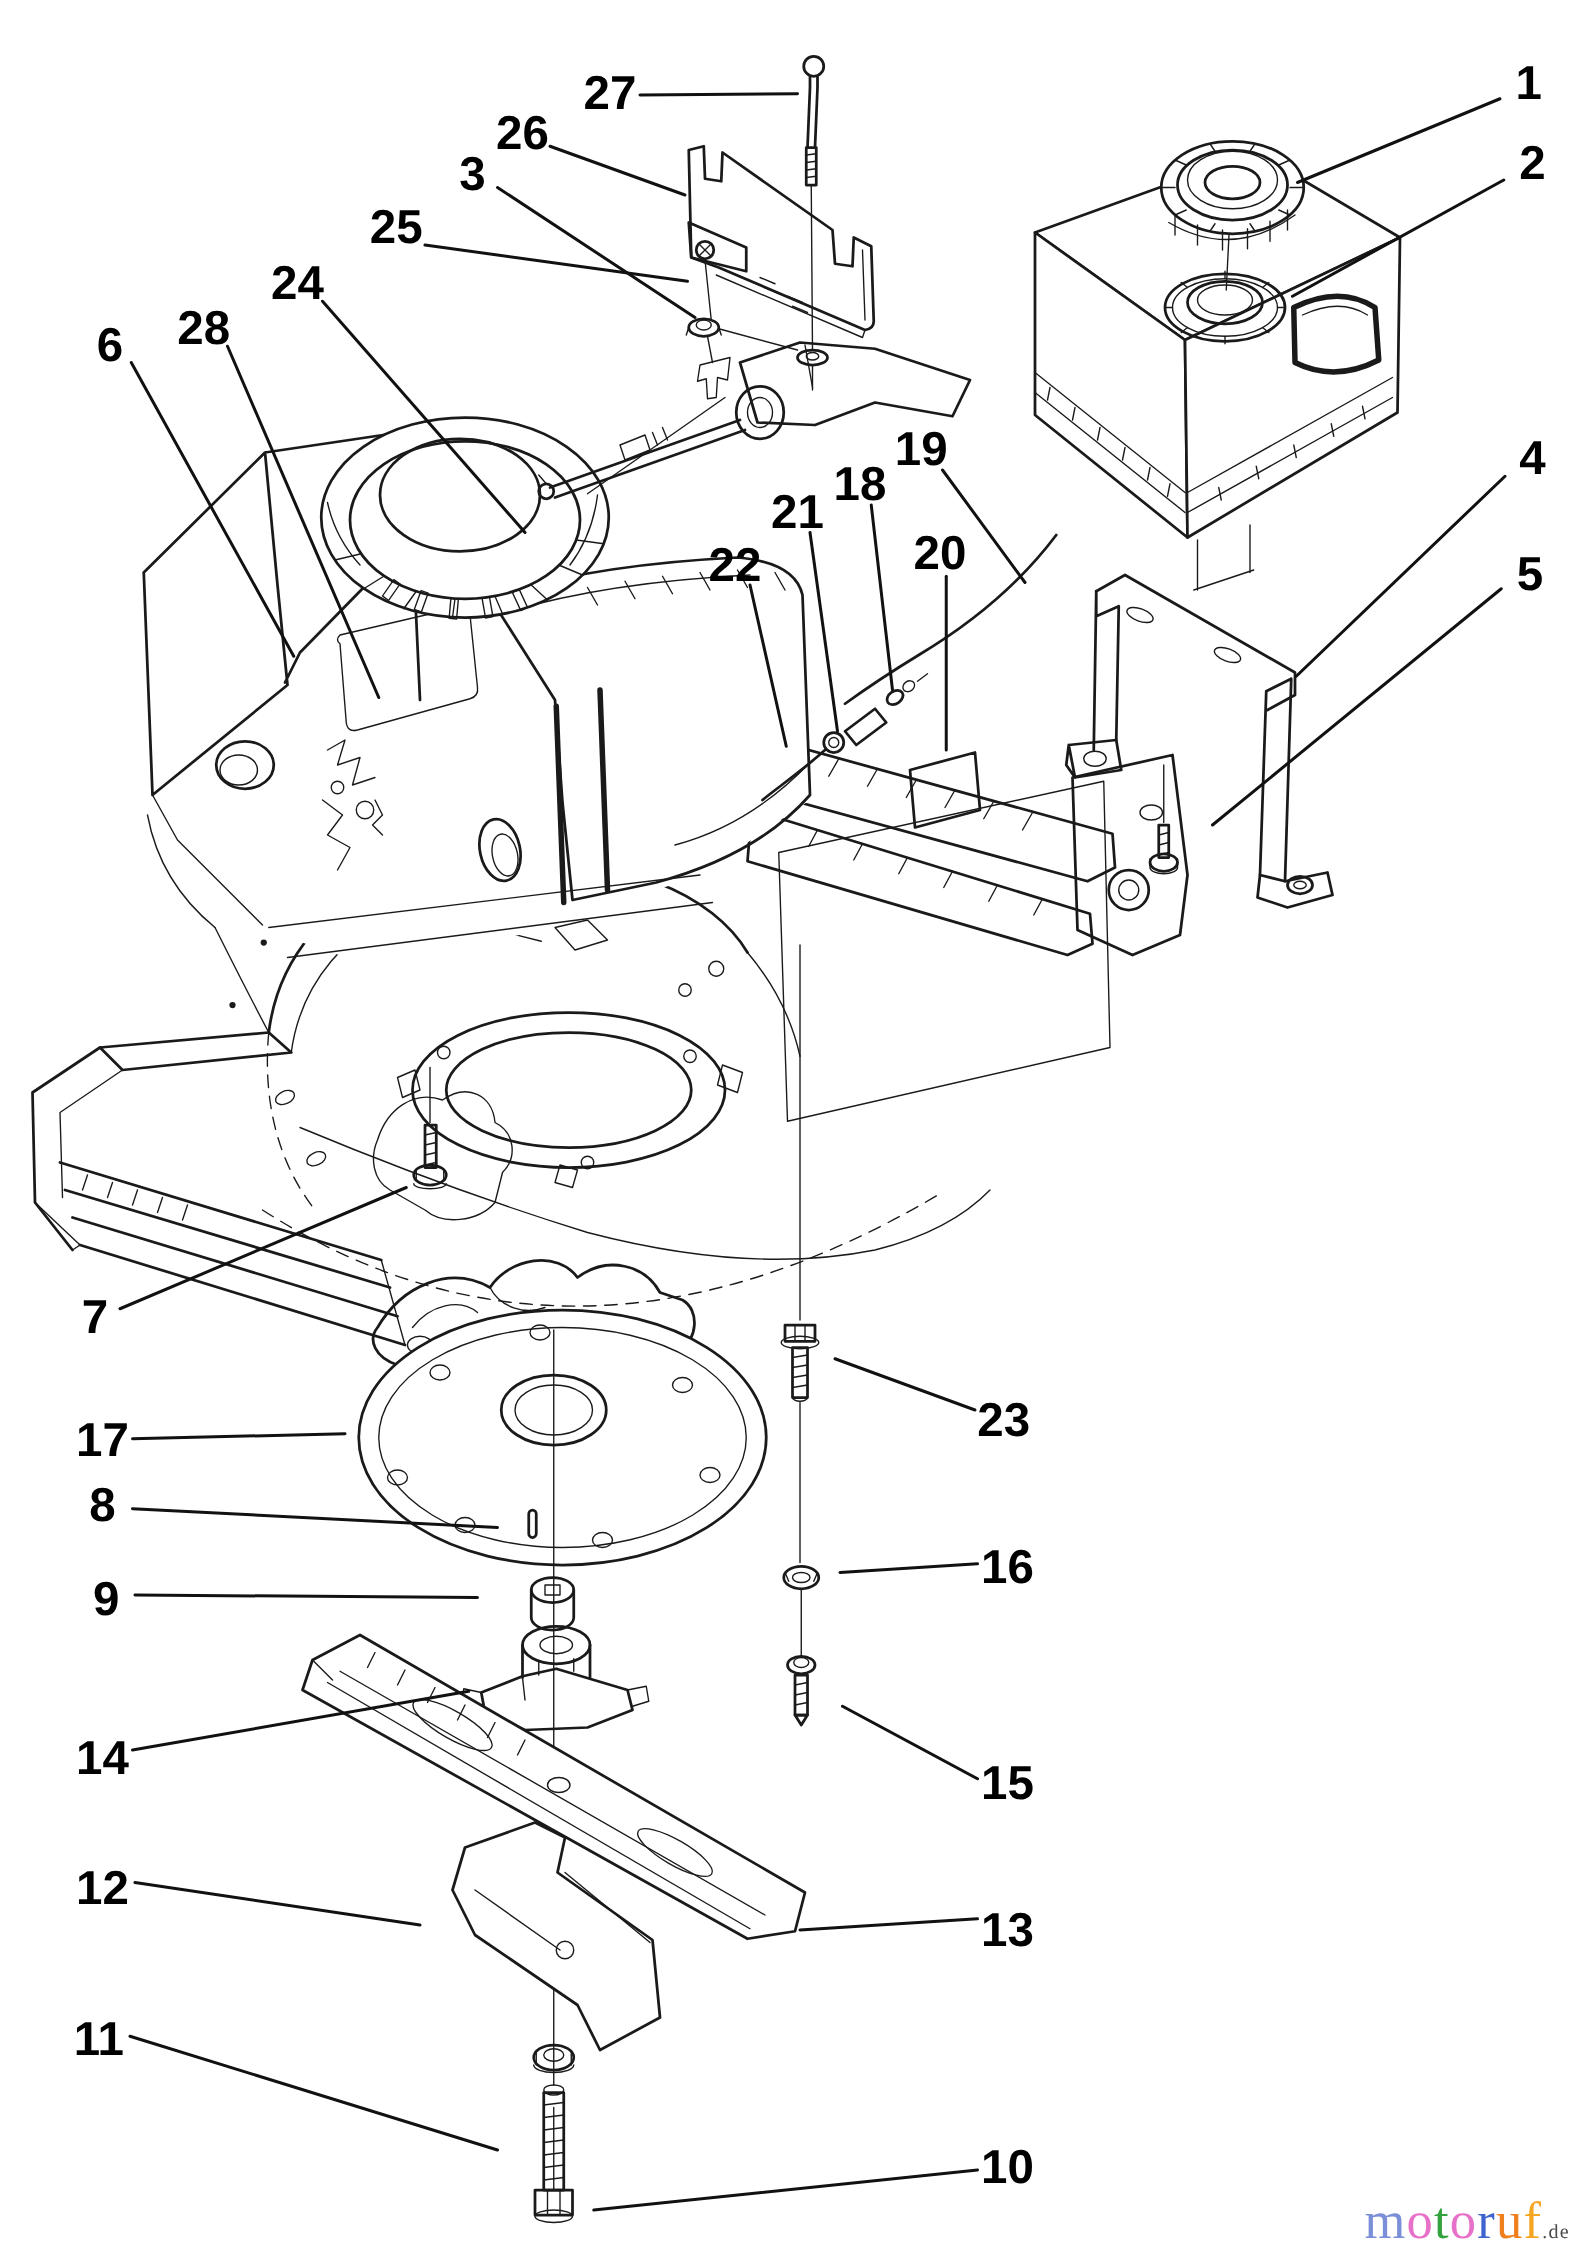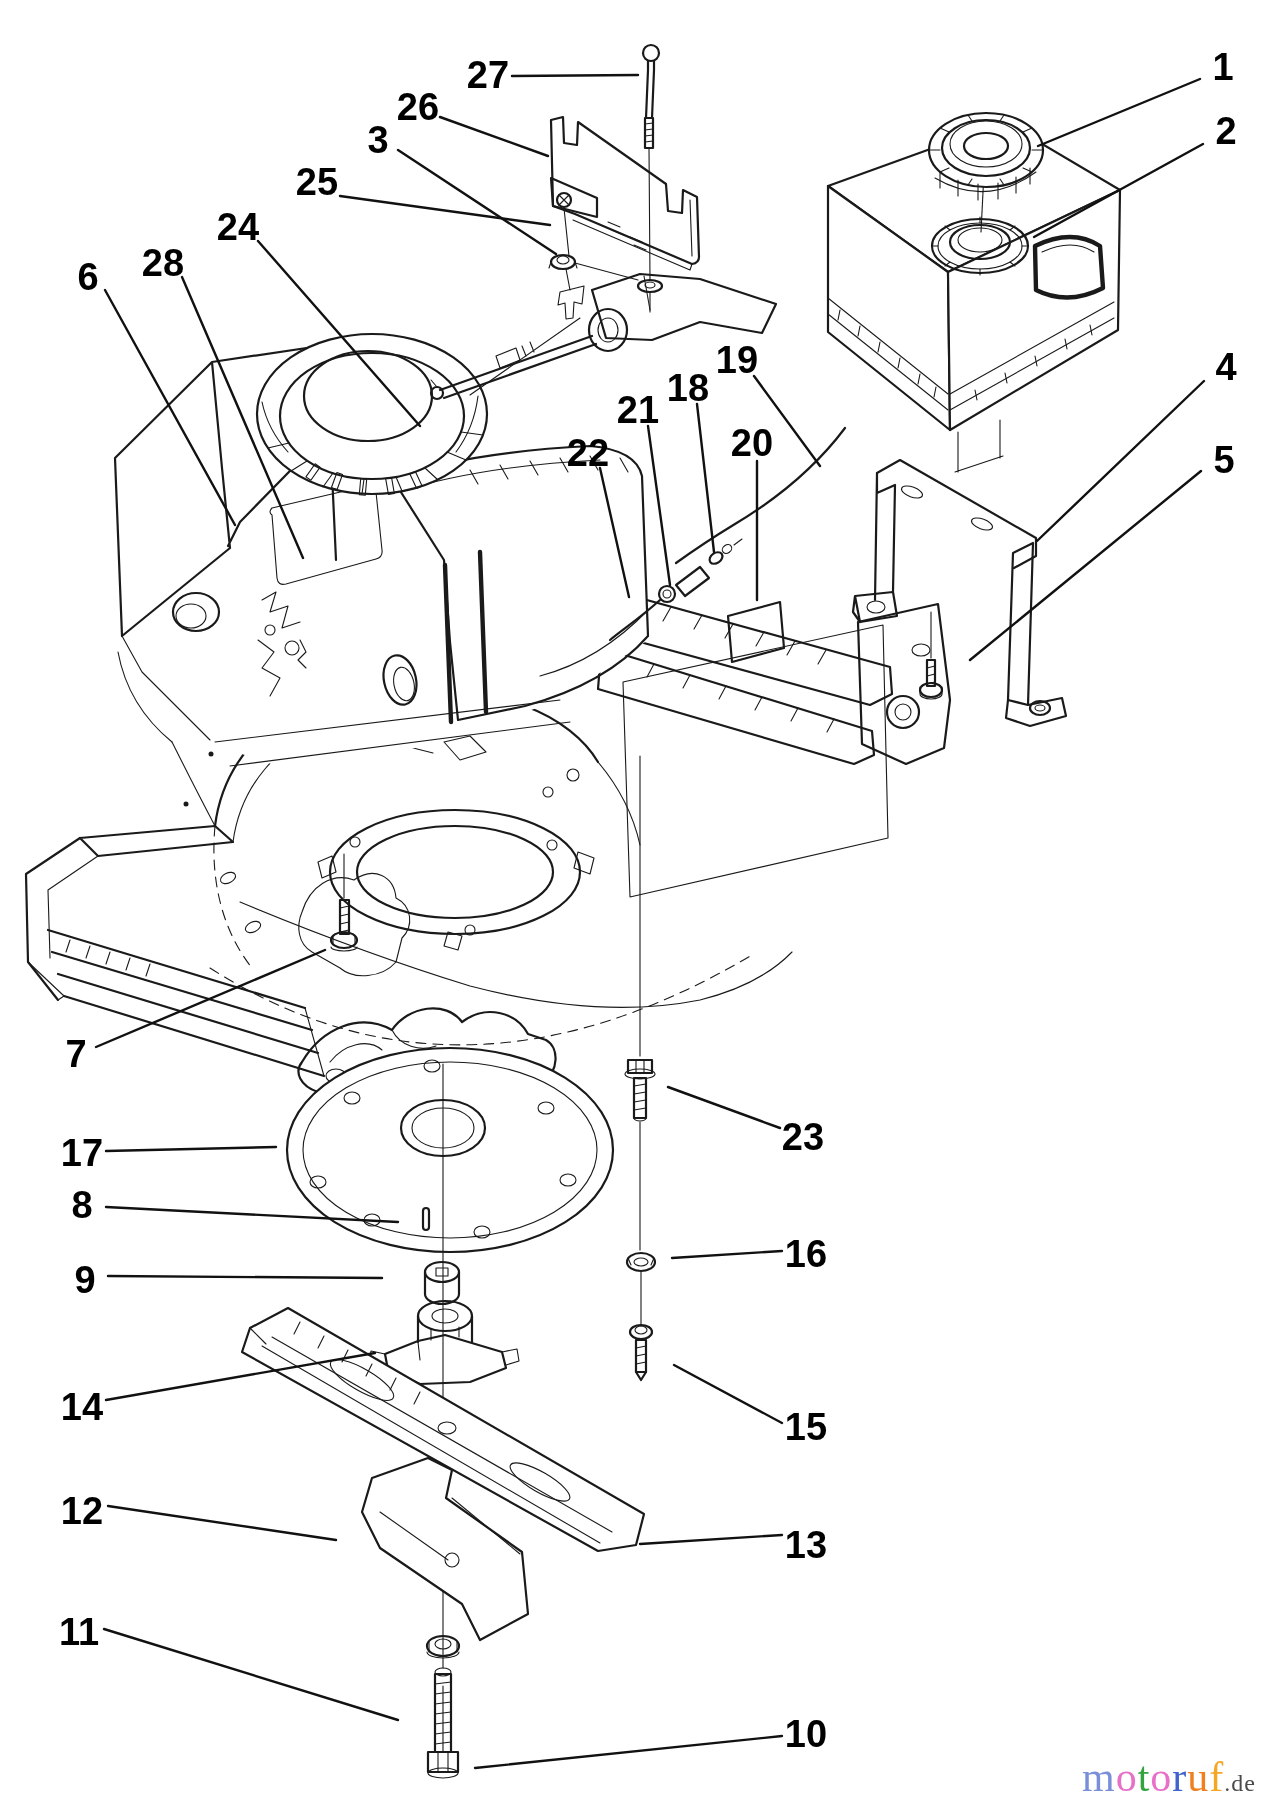--- a/index.html
+++ b/index.html
@@ -9,21 +9,21 @@
   .ln{fill:none;stroke:#1a1a1a;stroke-width:2.2;stroke-linejoin:round;stroke-linecap:round;}
   .thin{stroke-width:1.1;}
   .thick{stroke-width:4.4;}
   .wfill{fill:#ffffff;}
   .dash{stroke-dasharray:10 7;}
   .dot{fill:#1a1a1a;stroke:none;}
   .leader{stroke:#111;stroke-width:2.4;fill:none;stroke-linecap:round;}
   .callout-num{font:700 38px "Liberation Sans",sans-serif;fill:#000;}
   #watermark{position:absolute;right:8px;bottom:2px;font-family:"Liberation Serif",serif;
              font-size:42px;font-weight:500;letter-spacing:1px;line-height:1;}
-  #watermark .suffix{font-size:24px;font-weight:400;}
+  #watermark .suffix{font-size:16px;font-weight:400;}
 </style>
 </head>
 <body>
 
 <div class="canvas">
 <svg id="diagram-svg" viewBox="0 0 1264 1800" width="1264" height="1800" xmlns="http://www.w3.org/2000/svg">
 
   <g>
 
     <g>

